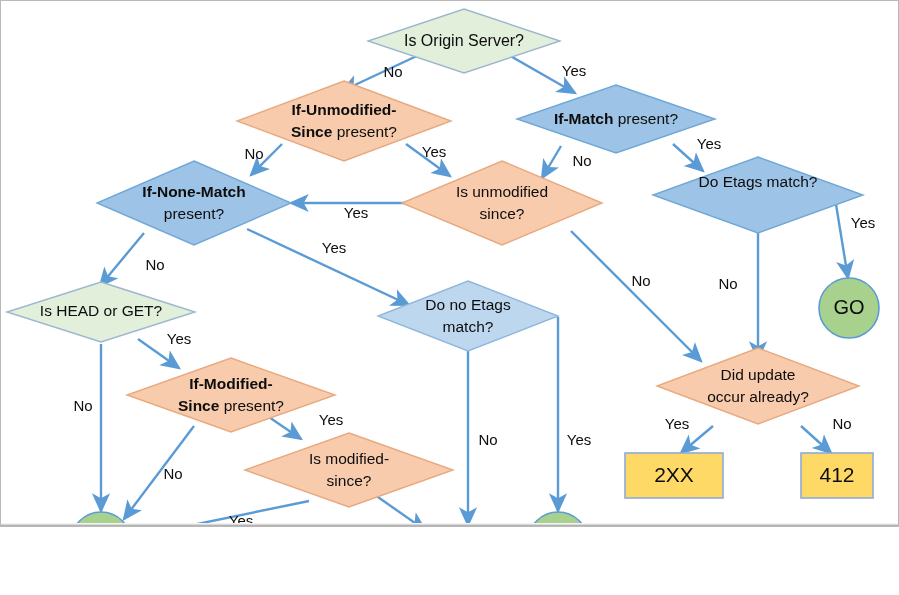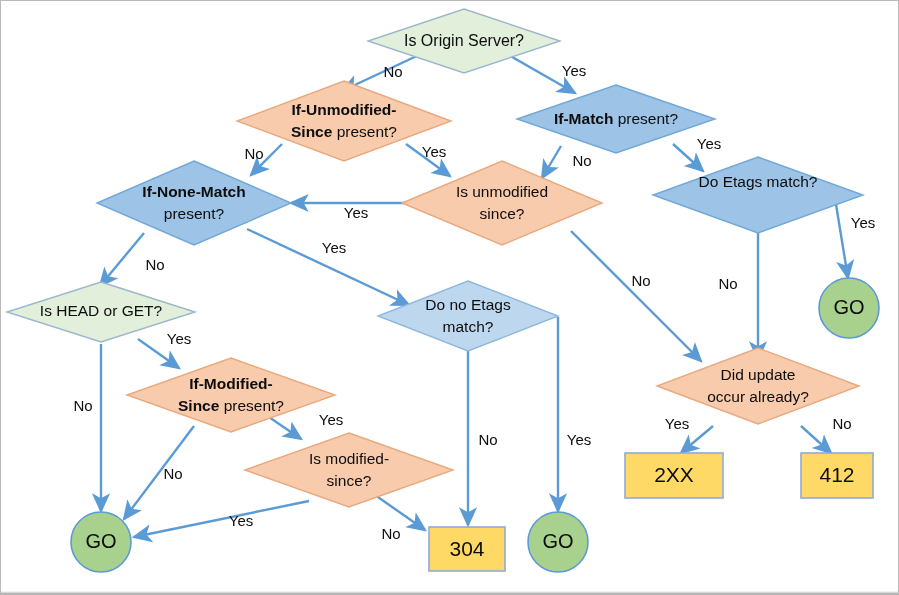--- a/index.html
+++ b/index.html
@@ -6,21 +6,21 @@
     margin: 0;
     padding: 0;
     background: #ffffff;
   }
   body {
     font-family: "Liberation Sans", sans-serif;
   }
   #canvas {
     position: relative;
     width: 899px;
-    height: 595px;
+    height: 527px;
     background: #ffffff;
     box-sizing: border-box;
     border: 1px solid #b9b9b9;
     overflow: hidden;
   }
   #canvas::after {
     content: "";
     position: absolute;
     left: 0; right: 0; bottom: 0;
     height: 3px;

